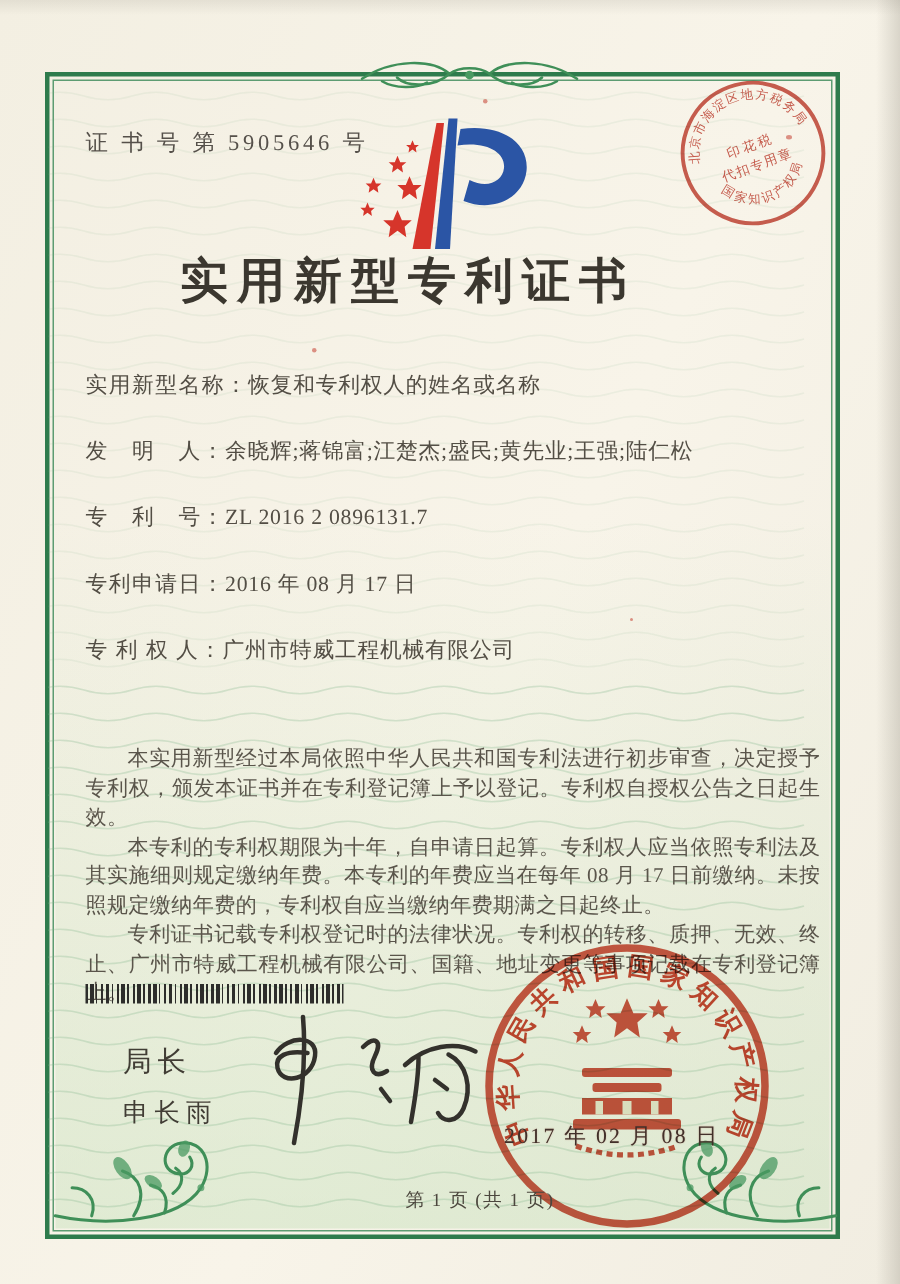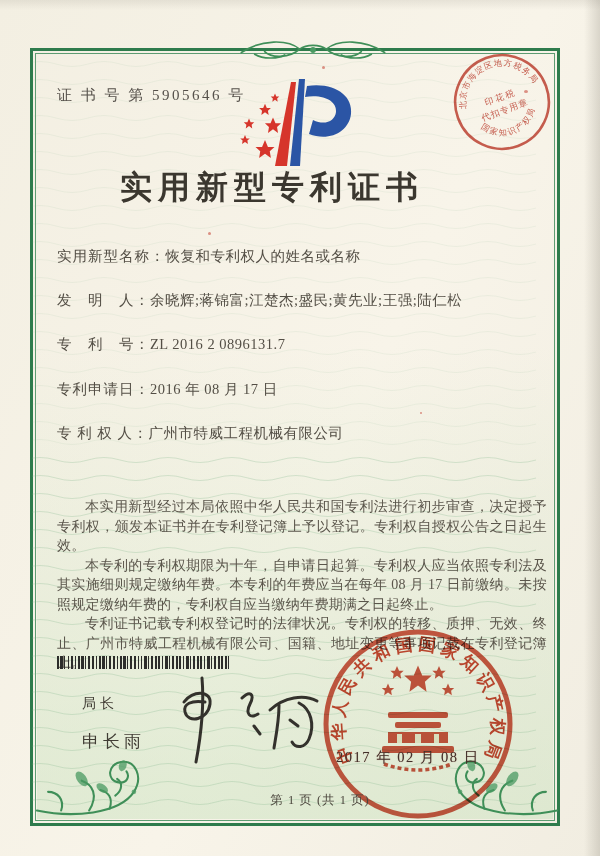--- a/index.html
+++ b/index.html
@@ -45,21 +45,21 @@
   
   .paras{position:absolute;left:57px;top:497px;width:490px;font-size:14px;
     line-height:19.5px;color:#5a554b;text-align:justify;letter-spacing:.3px;}
   .paras p{margin:0;text-indent:2em;}
 
   
   .barcode{position:absolute;left:57px;top:656px;width:172px;height:13px;
     background:repeating-linear-gradient(90deg,#2d2d2b 0 1.5px,transparent 1.5px 3px,
       #2d2d2b 3px 5.5px,transparent 5.5px 7px,#2d2d2b 7px 8px,transparent 8px 10.5px);}
 
-  .signer-title{position:absolute;left:82px;top:695px;font-size:14px;letter-spacing:4px;
+  .signer-title{position:absolute;left:82px;top:695px;font-size:19px;letter-spacing:4px;
     color:#413d35;font-family:"Liberation Sans","DejaVu Sans",sans-serif;}
   .signer-name{position:absolute;left:82px;top:730px;font-size:17px;letter-spacing:4px;
     color:#413d35;font-family:"Liberation Sans","DejaVu Sans",sans-serif;}
   .signature{position:absolute;left:158px;top:668px;}
 
   
   .seal{position:absolute;left:318px;top:624px;mix-blend-mode:multiply;opacity:.92;}
   .seal-date{position:absolute;left:336px;top:748px;width:190px;font-size:14.5px;
     letter-spacing:1.5px;color:#41302a;text-shadow:0 0 1px rgba(160,50,35,.35);}
   .tax-stamp{position:absolute;left:450px;top:50px;transform:rotate(-20deg);

